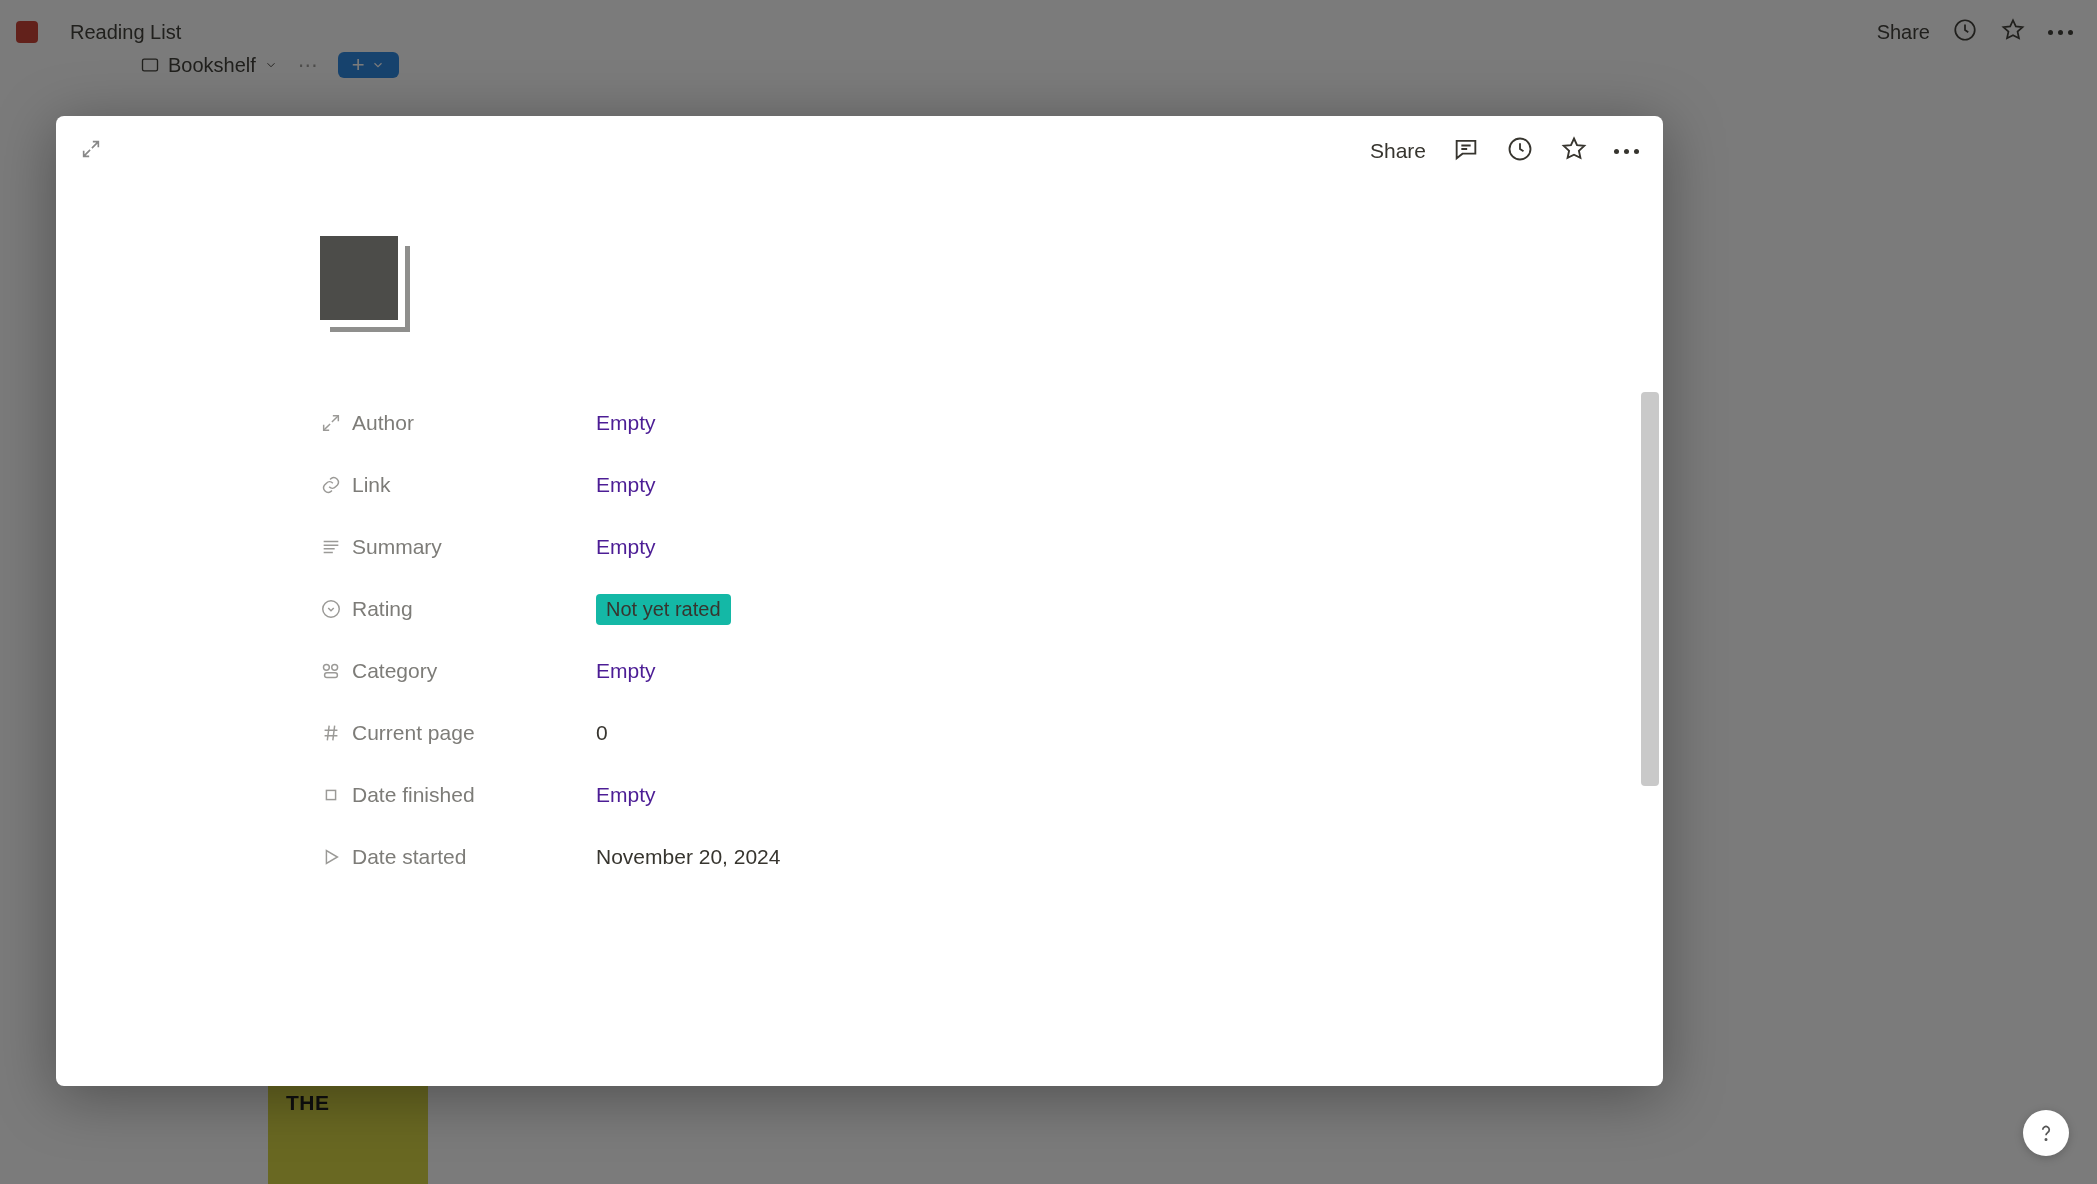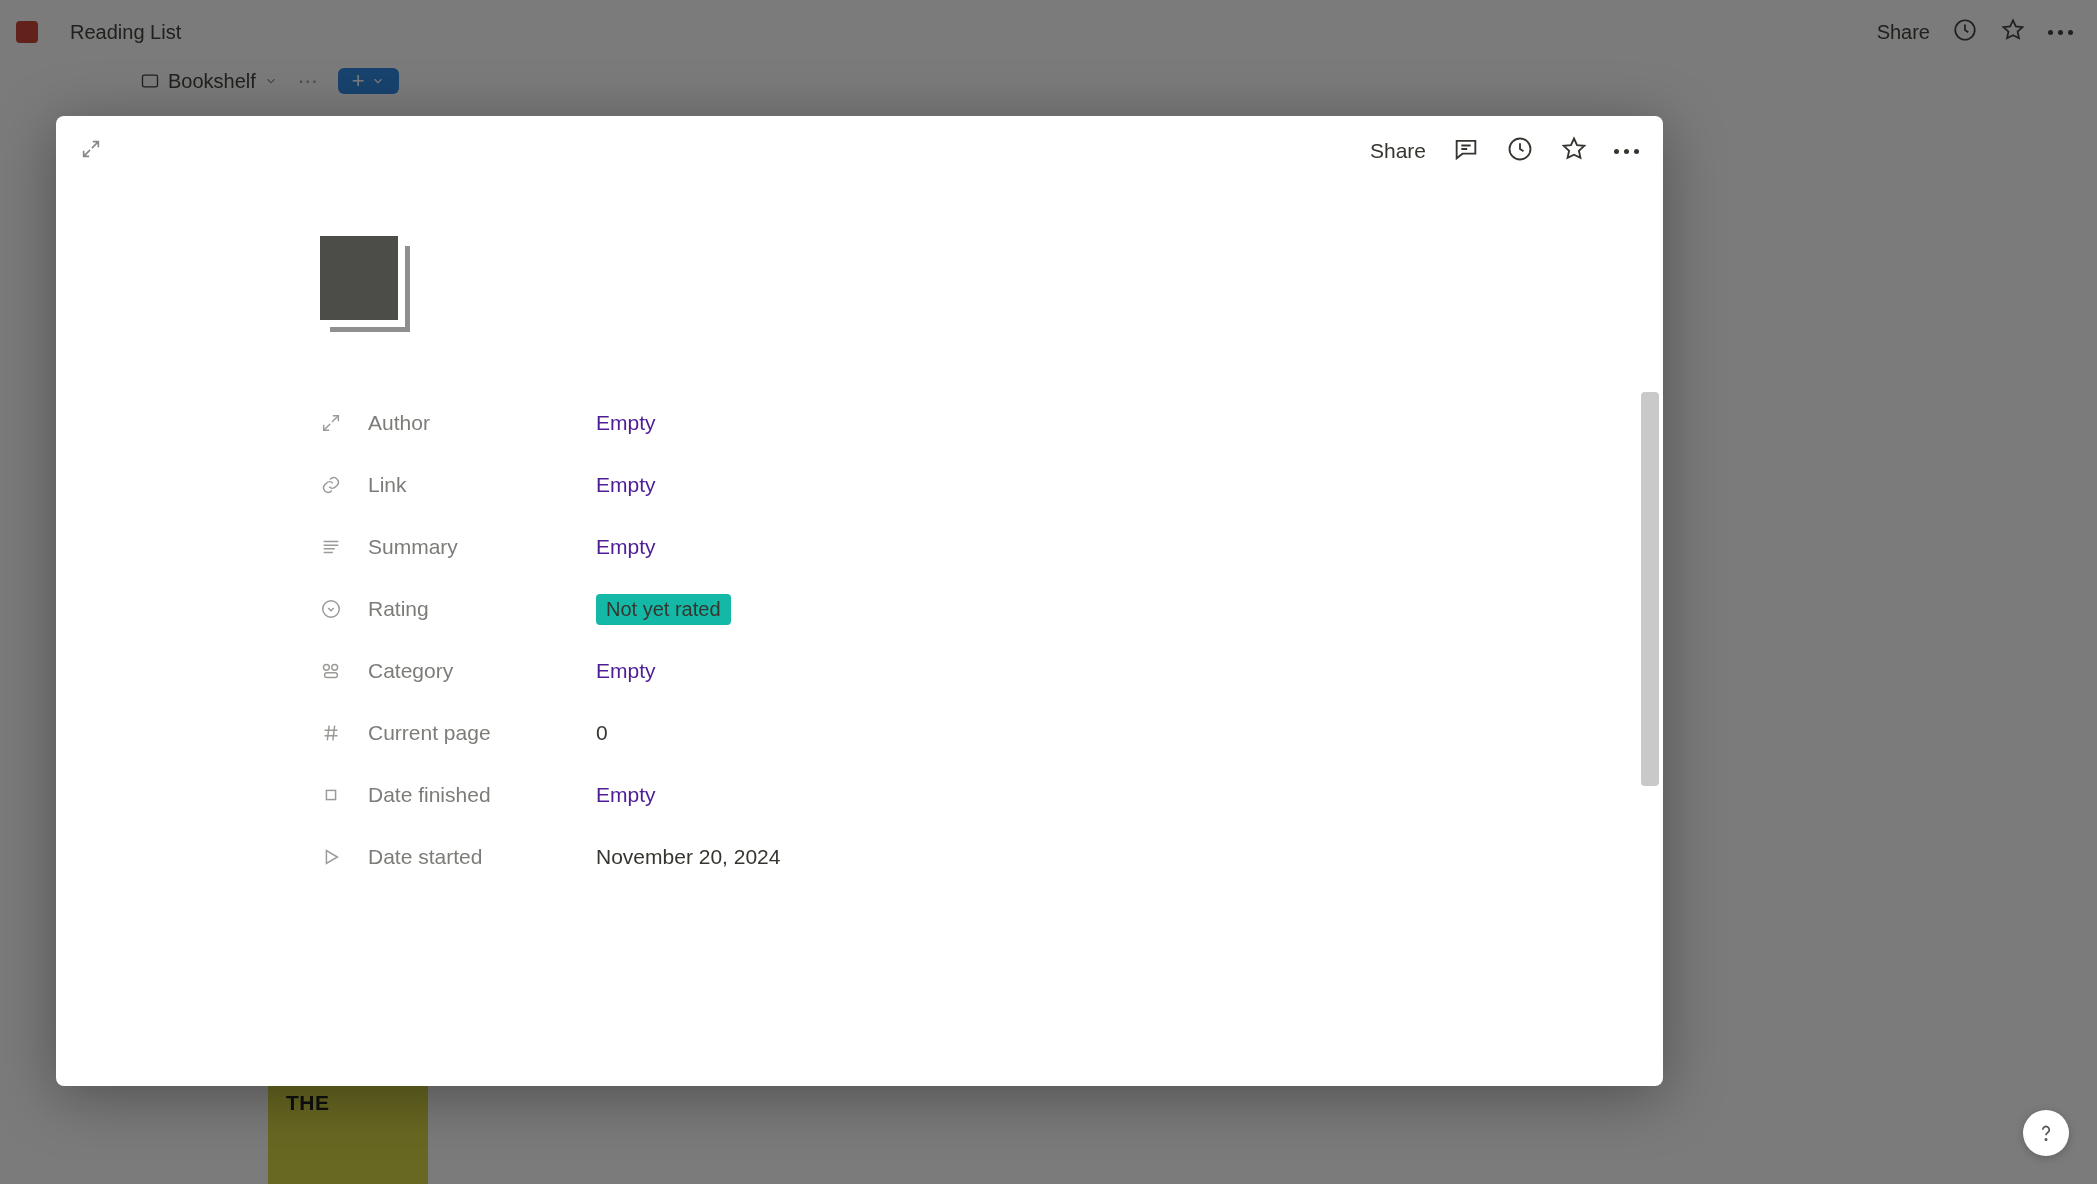--- a/index.html
+++ b/index.html
@@ -18,21 +18,21 @@
   .bg-topbar-left { display: flex; align-items: center; gap: 12px; flex: 1; }
   .bg-icon-box {
     width: 22px; height: 22px; border-radius: 4px; background: #c8392b;
   }
   .bg-title { font-size: 20px; color: #37352f; margin-left: 20px; }
   .bg-topbar-right { display: flex; align-items: center; gap: 22px; padding-right: 8px; }
   .bg-share { font-size: 20px; color: #37352f; }
   .svg-icon { width: 26px; height: 26px; stroke: #37352f; stroke-width: 1.6; fill: none; }
 
   .bg-viewbar {
-    position: absolute; top: 68px; left: 140px;
+    position: absolute; top: 52px; left: 140px;
     display: flex; align-items: center; gap: 20px;
     font-size: 20px; color: #37352f;
   }
   .bg-viewbar .view-btn { display: flex; align-items: center; gap: 8px; }
   .bg-newbtn {
     background: #2383e2; color: #fff; border-radius: 6px;
     padding: 6px 14px; display: inline-flex; align-items: center; gap: 6px;
     font-size: 18px;
   }
 
@@ -113,21 +113,21 @@
     margin-bottom: 60px;
     outline: none;
   }
 
   .prop-rows { display: flex; flex-direction: column; }
   .prop-row {
     display: flex; align-items: center;
     height: 62px;
   }
   .prop-key {
-    width: 276px; display: flex; align-items: center; gap: 26px;
+    width: 276px; display: flex; align-items: center; gap: 10px;
     color: #7d7c78; font-size: 21px;
   }
   .prop-key svg { width: 22px; height: 22px; stroke: #9b9a97; stroke-width: 1.6; fill: none; flex: none; }
   .prop-val { font-size: 21px; color: #37352f; display: flex; align-items: center; gap: 14px; }
   .prop-val.empty { color: #4c1d95; }
   .tag {
     background: #14b8a6; color: #37352f;
     padding: 4px 10px; border-radius: 4px; font-size: 20px;
   }
   .progress-bar {

